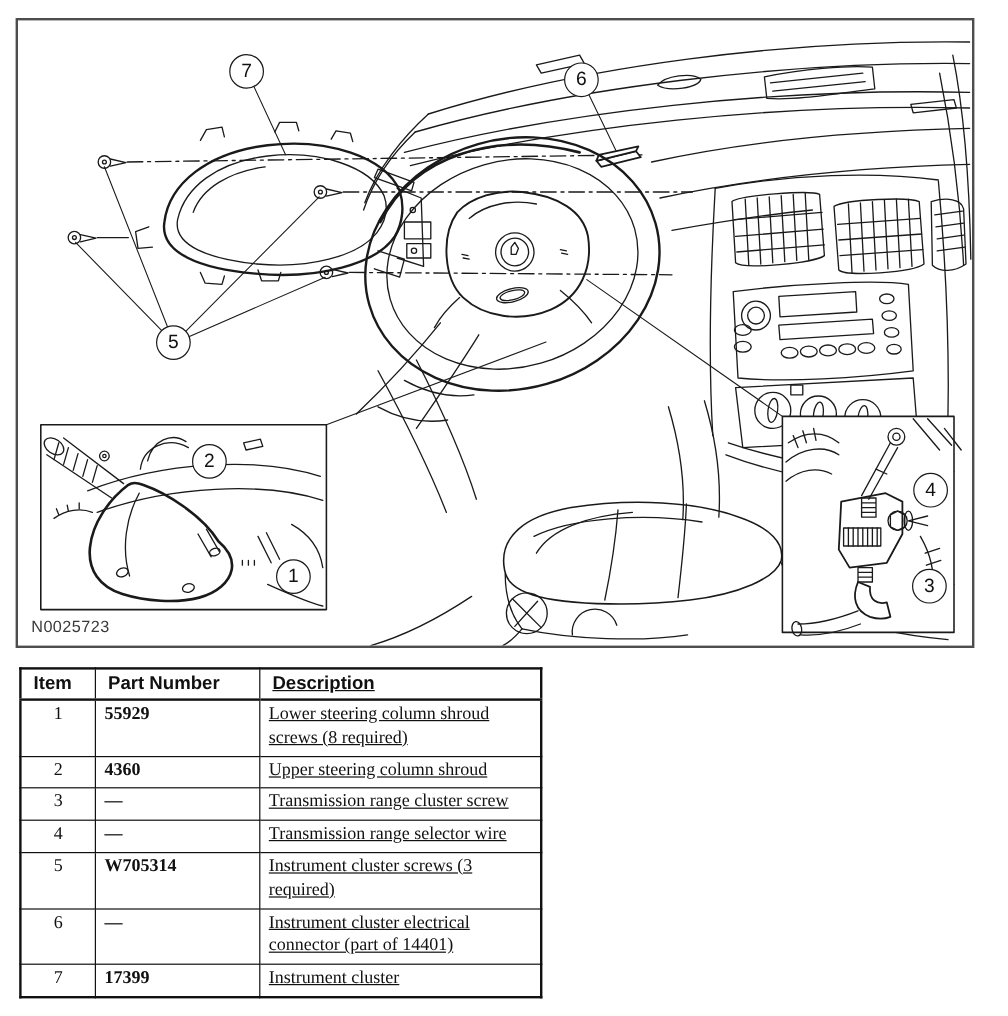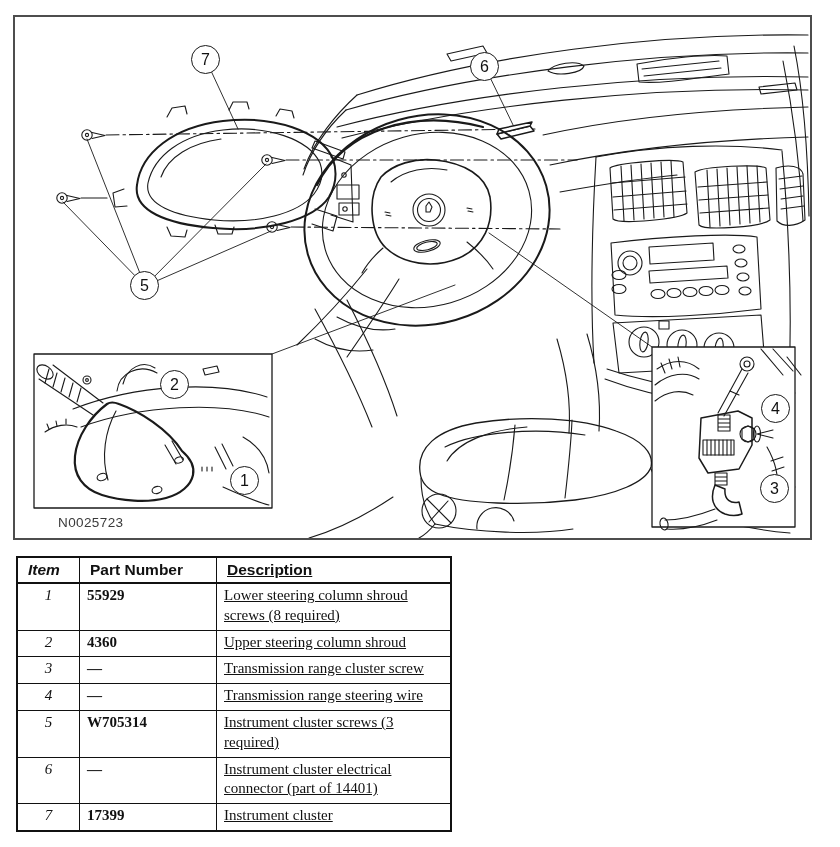--- a/index.html
+++ b/index.html
@@ -14,39 +14,38 @@
   .figure svg{position:absolute;left:0;top:0;width:795px;height:521px;}
   .callout{
     position:absolute;width:29px;height:29px;border:1.5px solid #1a1a1a;
     border-radius:50%;background:#ffffff;box-sizing:border-box;
     display:flex;align-items:center;justify-content:center;
     font-size:16px;color:#111;
   }
   .figure-id{
     position:absolute;left:11px;top:498px;font-size:13.5px;color:#3a3a3a;
     letter-spacing:.4px;
-    margin-left:32px;
   }
   table.parts{
     position:absolute;left:16px;top:556px;width:382px;background:#fff;
     border-collapse:collapse;table-layout:fixed;
     font-family:"Liberation Serif",serif;font-size:15px;color:#111;
   }
   table.parts{border:2px solid #111;}
   table.parts th,table.parts td{border:1px solid #111;}
   table.parts th{
     font-family:"Liberation Sans",sans-serif;font-weight:bold;font-size:15.5px;
     text-align:left;padding:3px 6px 3px 10px;border-bottom:2.5px solid #111;
     background:#fff;
   }
   table.parts td{padding:2px 7px 4px;vertical-align:top;line-height:1.32;}
   .c-item{width:45px;}
   .c-part{width:120px;font-weight:bold;}
   .c-desc{width:217px;text-decoration:underline;}
-  th.c-item,td.c-item{text-align:center;padding-left:4px;padding-right:4px;font-style:italic;}
+  th.c-item,td.c-item{text-align:center;padding-left:4px;padding-right:4px;}
 </style>
 </head>
 <body>
 
 <div class="figure">
   <svg viewBox="0 0 795 521" fill="none" stroke="#1a1a1a" stroke-width="1.1" stroke-linecap="round" stroke-linejoin="round">
 
     <g>
       <path d="M342,78 C470,38 640,16 793,18"></path>
       <path d="M331,93 C460,56 640,34 793,36"></path>
@@ -321,21 +320,21 @@
       <td class="c-desc">Upper steering column shroud</td>
     </tr>
     <tr>
       <td class="c-item">3</td>
       <td class="c-part">—</td>
       <td class="c-desc">Transmission range cluster screw</td>
     </tr>
     <tr>
       <td class="c-item">4</td>
       <td class="c-part">—</td>
-      <td class="c-desc">Transmission range steering wire</td>
+      <td class="c-desc">Transmission range selector wire</td>
     </tr>
     <tr>
       <td class="c-item">5</td>
       <td class="c-part">W705314</td>
       <td class="c-desc">Instrument cluster screws (3 required)</td>
     </tr>
     <tr>
       <td class="c-item">6</td>
       <td class="c-part">—</td>
       <td class="c-desc">Instrument cluster electrical connector (part of 14401)</td>

